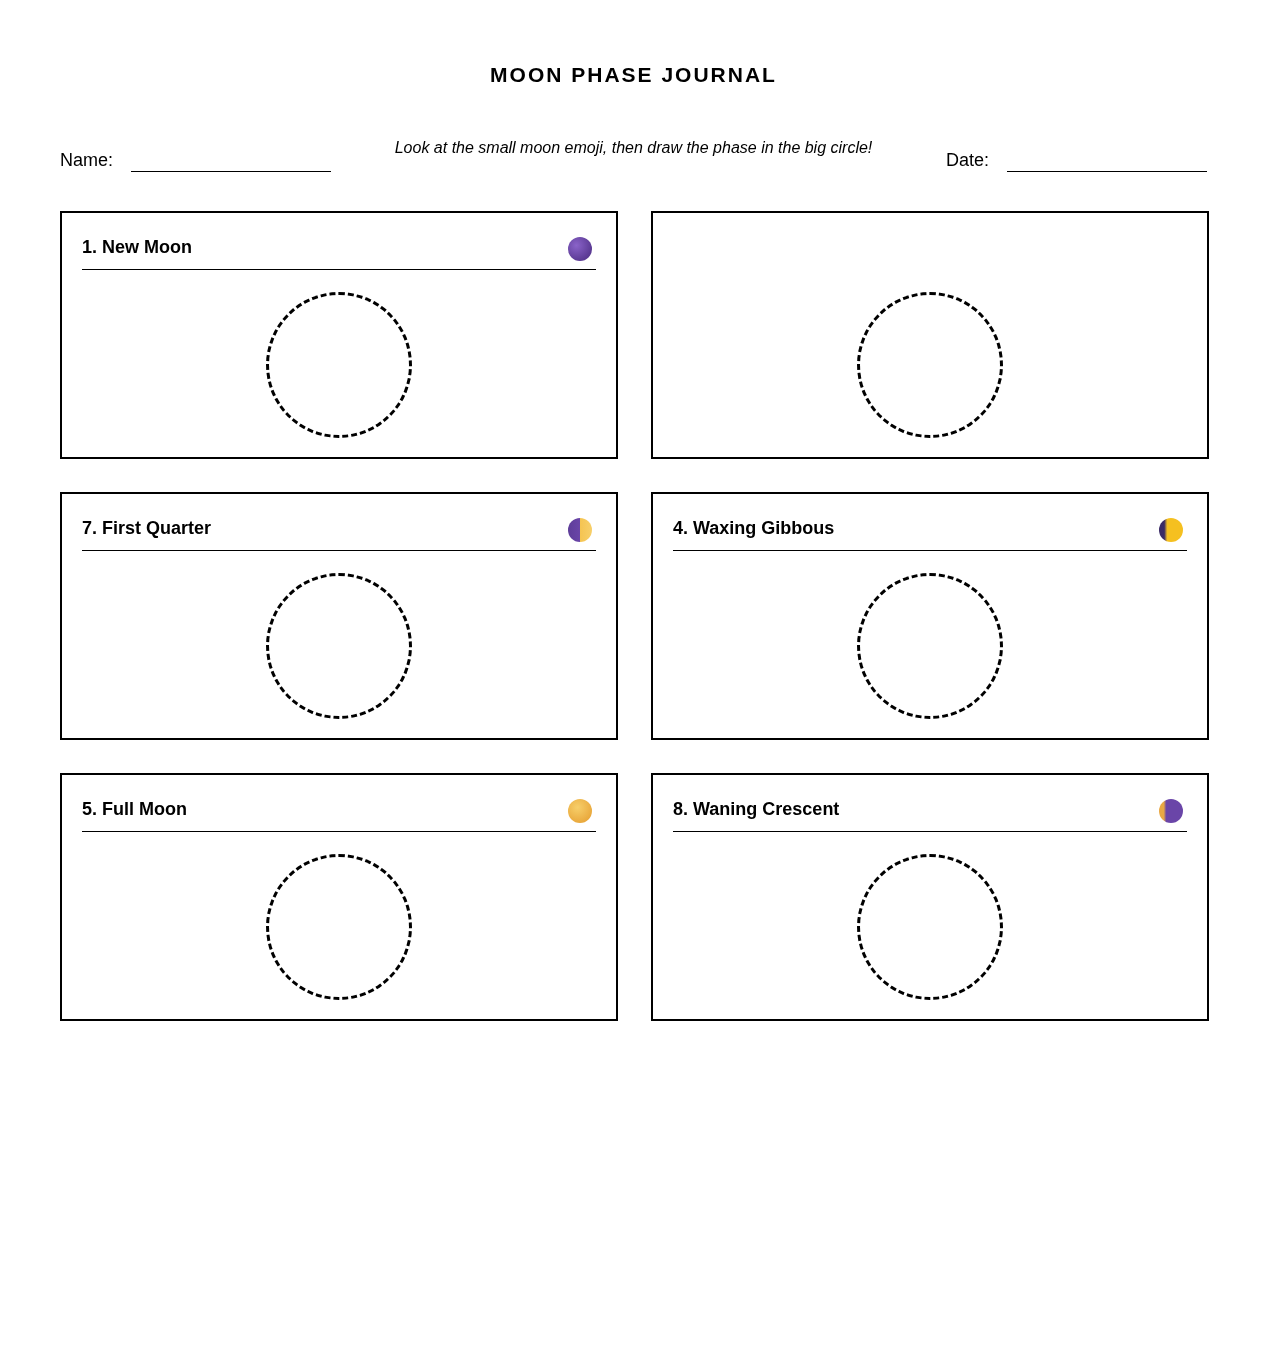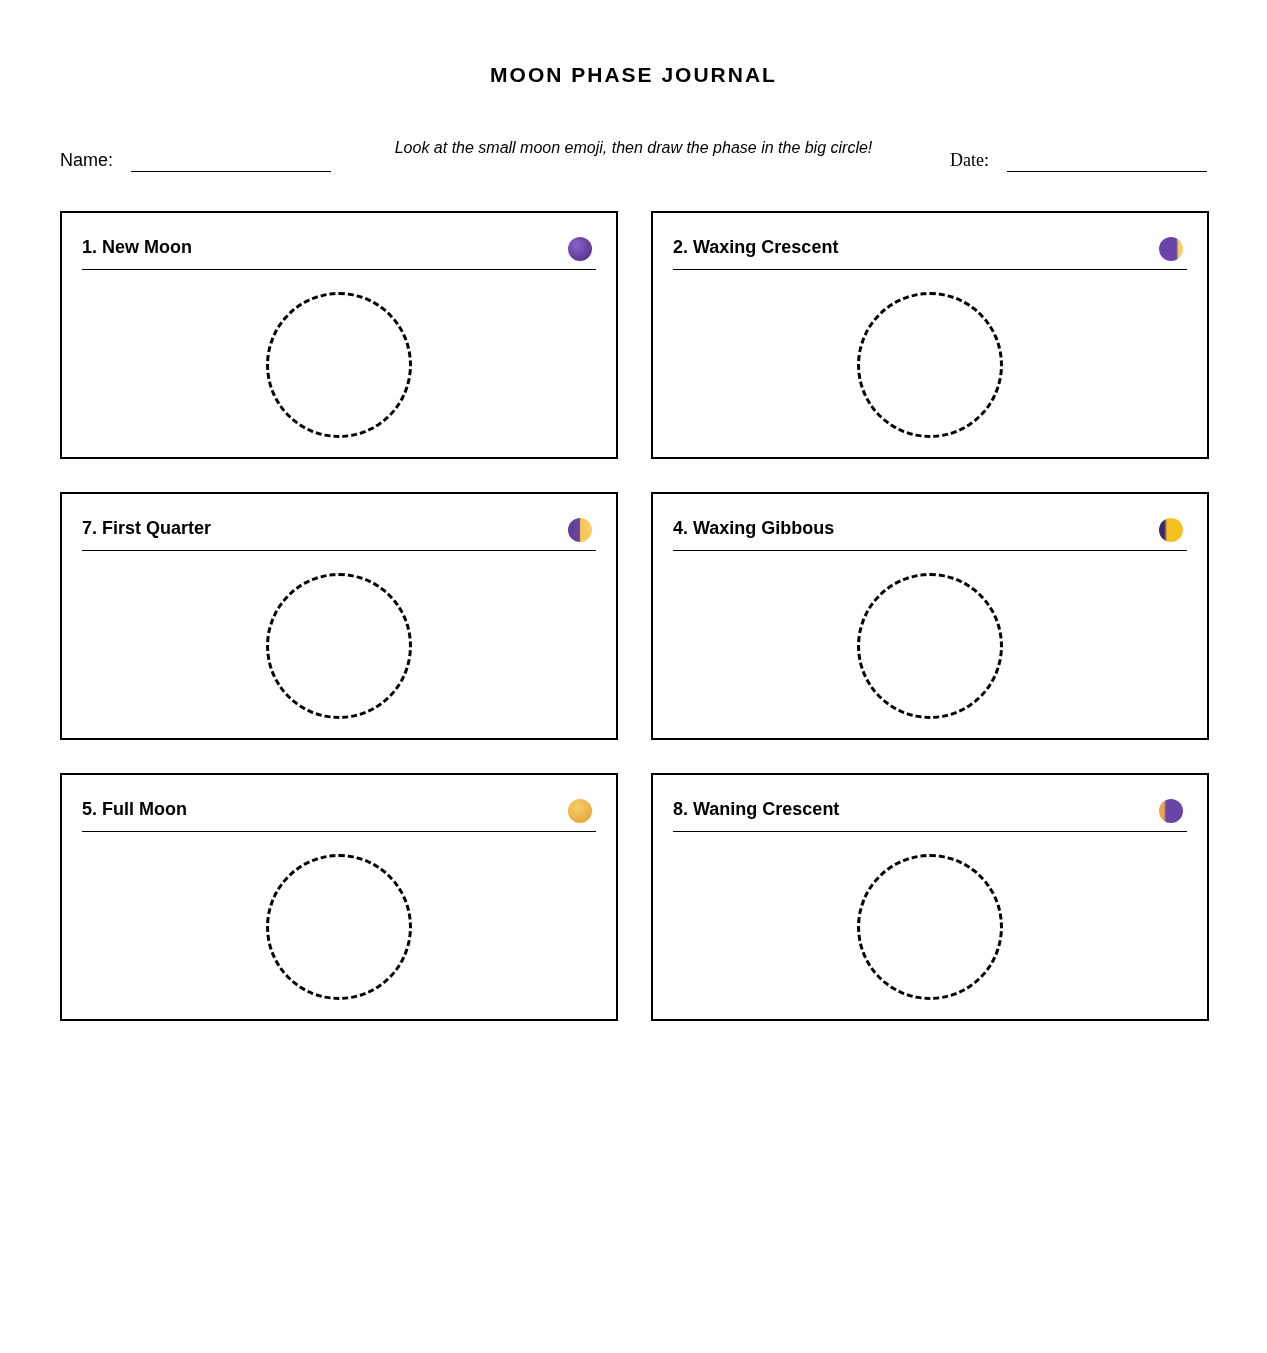--- a/index.html
+++ b/index.html
@@ -41,21 +41,21 @@
     .field {
       position: absolute;
       top: 150px;
       display: flex;
       align-items: flex-start;
       font-size: 18px;
       line-height: 20px;
       gap: 8px;
     }
     .field.name { left: 0; }
-    .field.date { right: 0; font-family: Liberation Serif, serif; }
+    .field.date { right: 0; }
     .field .line {
       display: inline-block;
       width: 200px;
       border-bottom: 1.5px solid #000;
       height: 20px;
       margin-left: 10px;
       position: relative;
       top: 1px;
     }
     .grid {
@@ -132,24 +132,20 @@
 
     <div class="card">
       <div class="card-header">
         <span class="card-title">1. New Moon</span>
         <span class="moon" style="background: radial-gradient(circle at 35% 35%, #8a63c9, #5b3a94 70%);"></span>
       </div>
       <div class="drawing-circle"></div>
     </div>
 
     <div class="card">
-      <div class="card-header">
-        <span class="card-title">2. Waxing Crescent</span>
-        <span class="moon" style="background: linear-gradient(90deg, #6a45a8 0%, #6a45a8 72%, #f5cf6a 82%, #f5cf6a 100%);"></span>
-      </div>
       <div class="drawing-circle"></div>
     </div>
 
     <div class="card">
       <div class="card-header">
         <span class="card-title">7. First Quarter</span>
         <span class="moon" style="background: linear-gradient(90deg, #5e3d99 0%, #6a45a8 50%, #f5c451 50%, #f7cf6a 100%);"></span>
       </div>
       <div class="drawing-circle"></div>
     </div>

